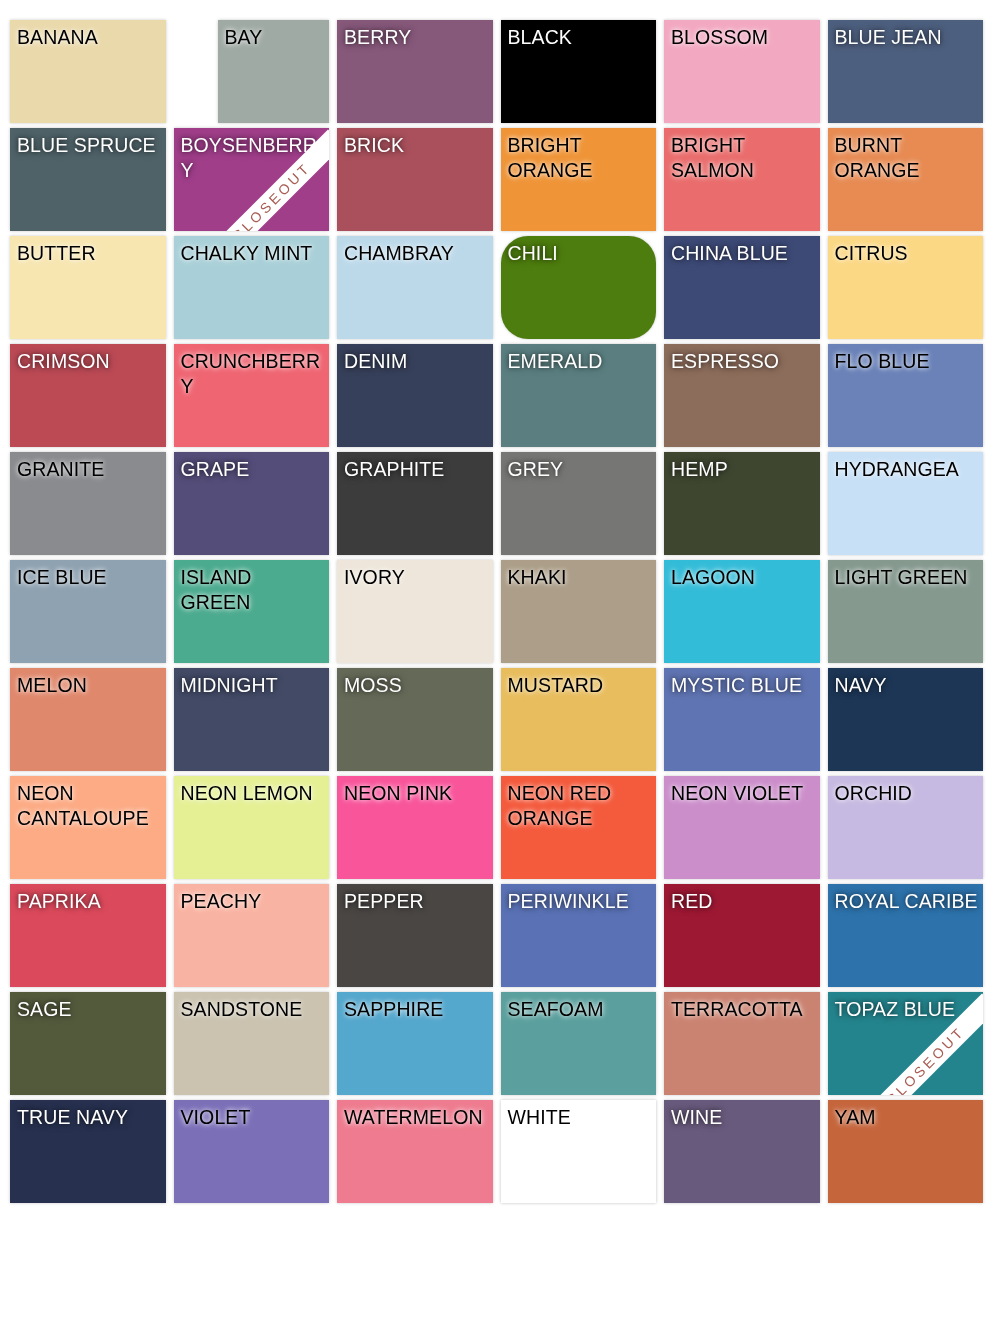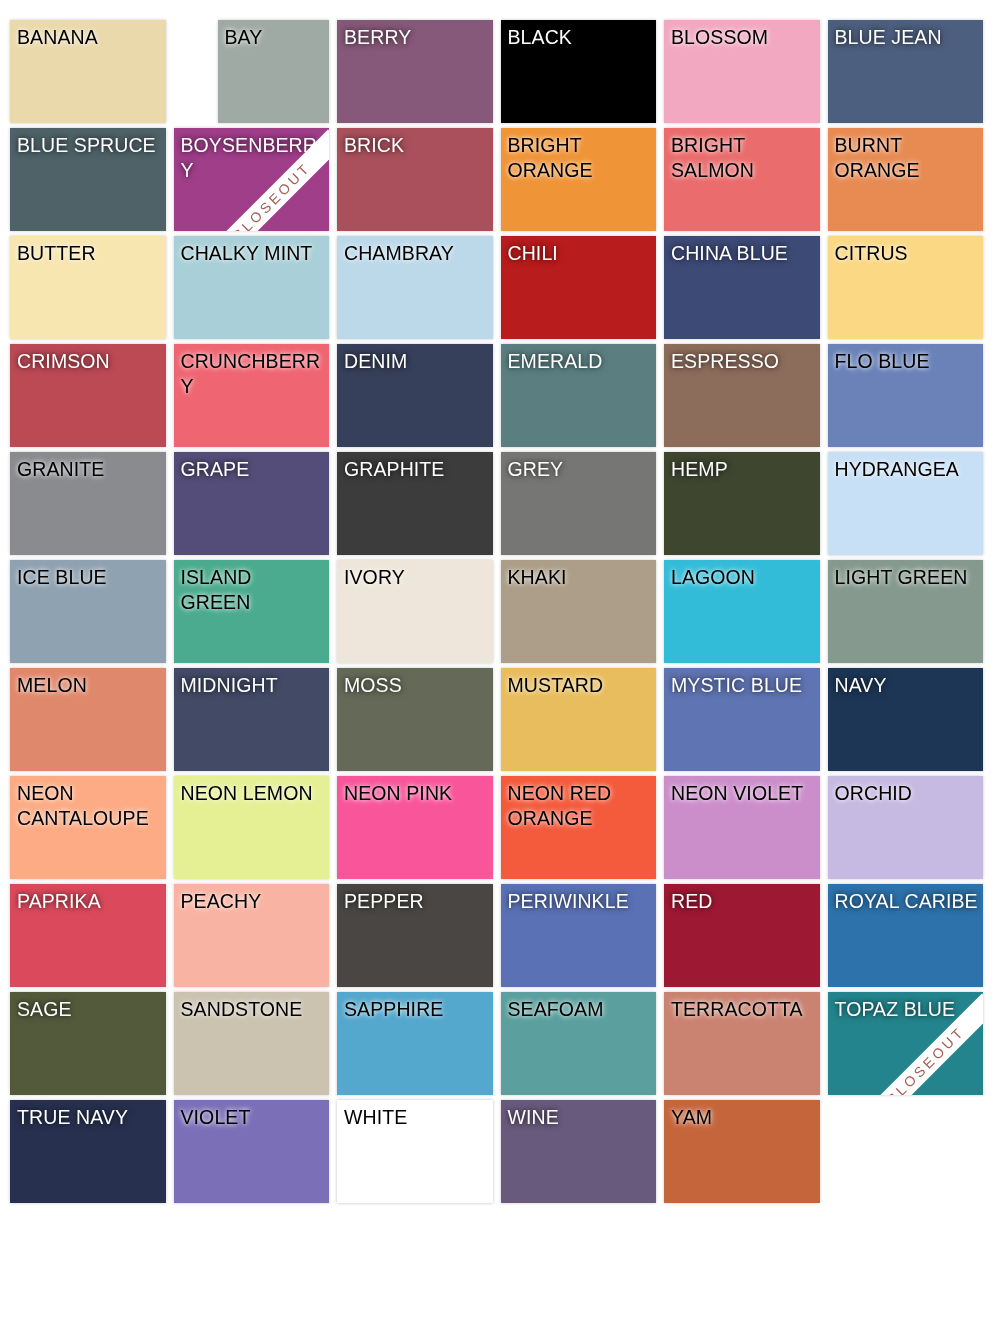--- a/index.html
+++ b/index.html
@@ -100,21 +100,21 @@
     </div>
     <div class="swatch" style="background: rgb(247, 230, 176);">
       <span class="swatch-label light">BUTTER</span>
     </div>
     <div class="swatch" style="background: rgb(169, 208, 216);">
       <span class="swatch-label light">CHALKY MINT</span>
     </div>
     <div class="swatch" style="background: rgb(188, 217, 234);">
       <span class="swatch-label light">CHAMBRAY</span>
     </div>
-    <div class="swatch" style="background: #b91c1c;">
+    <div class="swatch" style="background: #4d7c0f; border-radius: 27px;">
       <span class="swatch-label dark">CHILI</span>
     </div>
     <div class="swatch" style="background: rgb(61, 74, 118);">
       <span class="swatch-label dark">CHINA BLUE</span>
     </div>
     <div class="swatch" style="background: rgb(251, 216, 132);">
       <span class="swatch-label light">CITRUS</span>
     </div>
     <div class="swatch" style="background: rgb(187, 74, 85);">
       <span class="swatch-label dark">CRIMSON</span>
@@ -242,20 +242,23 @@
     <div class="swatch" style="background: rgb(36, 132, 141);">
       <span class="swatch-label dark">TOPAZ BLUE</span>
       <span class="closeout-ribbon">CLOSEOUT</span>
     </div>
     <div class="swatch" style="background: rgb(39, 49, 79);">
       <span class="swatch-label dark">TRUE NAVY</span>
     </div>
     <div class="swatch" style="background: rgb(123, 112, 184);">
       <span class="swatch-label light">VIOLET</span>
     </div>
+    <div class="swatch" style="background: rgb(238, 123, 143);">
+      <span class="swatch-label light">WATERMELON</span>
+    </div>
     <div class="swatch white-swatch" style="background: rgb(255, 255, 255);">
       <span class="swatch-label light">WHITE</span>
     </div>
     <div class="swatch" style="background: rgb(104, 90, 124);">
       <span class="swatch-label dark">WINE</span>
     </div>
     <div class="swatch" style="background: rgb(197, 101, 60);">
       <span class="swatch-label light">YAM</span>
     </div>
   </div>

